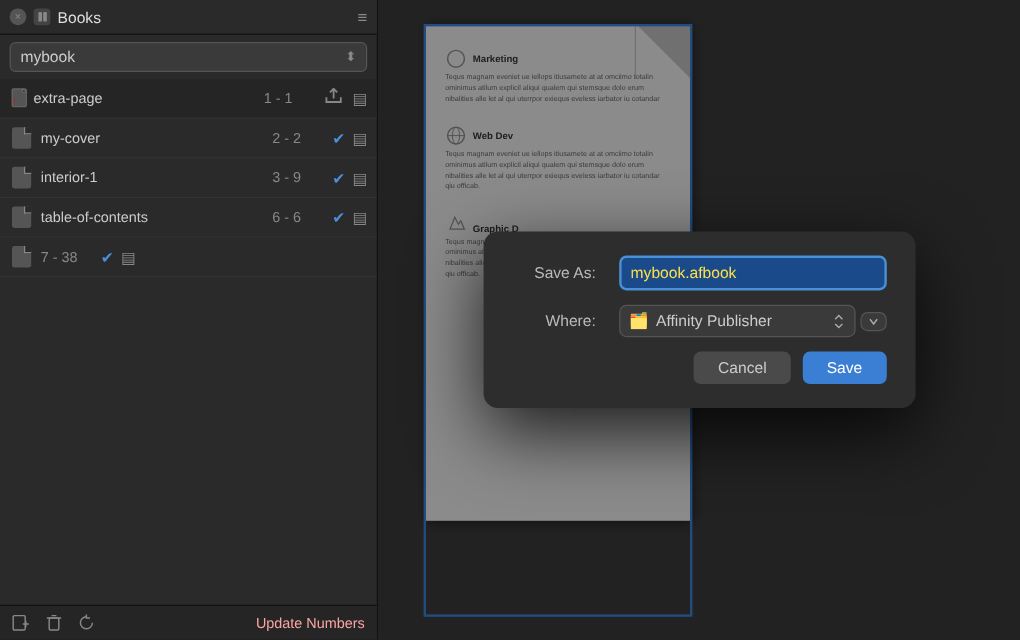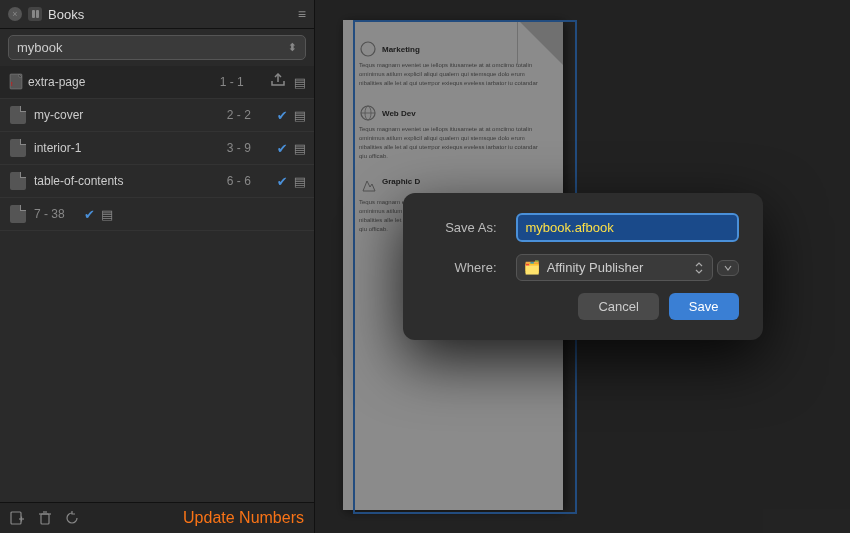--- a/index.html
+++ b/index.html
@@ -168,22 +168,22 @@
 
     .footer-btn {
       color: #888;
       font-size: 14px;
       cursor: pointer;
       display: flex; align-items: center;
     }
 
     .update-numbers-btn {
       margin-left: auto;
-      color: #f97316;
-      font-size: 16px;
+      color: #fca5a5;
+      font-size: 12px;
       cursor: pointer;
     }
 
     
     .right-panel {
       position: absolute;
       left: 315px; top: 0;
       width: 535px;
       height: 533px;
       background: #3a3a3a;
@@ -193,23 +193,23 @@
     .canvas-area {
       position: relative;
       width: 100%;
       height: 100%;
     }
 
     
     .page-preview {
       position: absolute;
       top: 20px;
-      left: 28px;
+      left: 40px;
       width: 220px;
-      height: 490px;
+      height: 414px;
       background: #e8e8e8;
       box-shadow: 2px 2px 10px rgba(0,0,0,0.5);
     }
 
     .page-content {
       padding: 20px 16px;
     }
 
     .page-section {
       margin-bottom: 16px;
@@ -469,21 +469,21 @@
                 <circle cx="9" cy="9" r="7" fill="none" stroke="#888" stroke-width="1.2"></circle>
                 <line x1="2" y1="9" x2="16" y2="9" stroke="#888" stroke-width="0.8"></line>
                 <ellipse cx="9" cy="9" rx="3" ry="7" fill="none" stroke="#888" stroke-width="0.8"></ellipse>
               </svg>
               <span style="font-size:8px; font-weight:bold; color:#333;">Web Dev</span>
             </div>
             <p style="font-size:6px; color:#666; line-height:1.5;">Tequs magnam eveniet ue iellops itiusamete at at omciimo totalin ominimus atilum explicil aliqui qualem qui stemsque dolo erum nibalities alle let al qui uterrpor exiequs eveless iarbator iu cotandar qiu officab.</p>
           </div>
 
           <div class="page-section">
-            <div style="display:flex; align-items:flex-start; margin-bottom:3px;">
+            <div style="display:flex; align-items:flex-end; margin-bottom:3px;">
               <svg width="18" height="18" viewBox="0 0 18 18" style="margin-right:5px; flex-shrink:0;">
                 <path d="M4 14 L8 4 L11 10 L13 7 L16 14 Z" fill="none" stroke="#888" stroke-width="1"></path>
               </svg>
               <span style="font-size:8px; font-weight:bold; color:#333;">Graphic D</span>
             </div>
             <p style="font-size:6px; color:#666; line-height:1.5;">Tequs magnam eveniet ue iellops itiusamete at at omciimo totalin ominimus atilum explicil aliqui qualem qui stemsque dolo erum nibalities alle let al qui uterrpor exiequs eveless iarbator iu cotandar qiu officab.</p>
           </div>
         </div>
       </div>
     </div>

